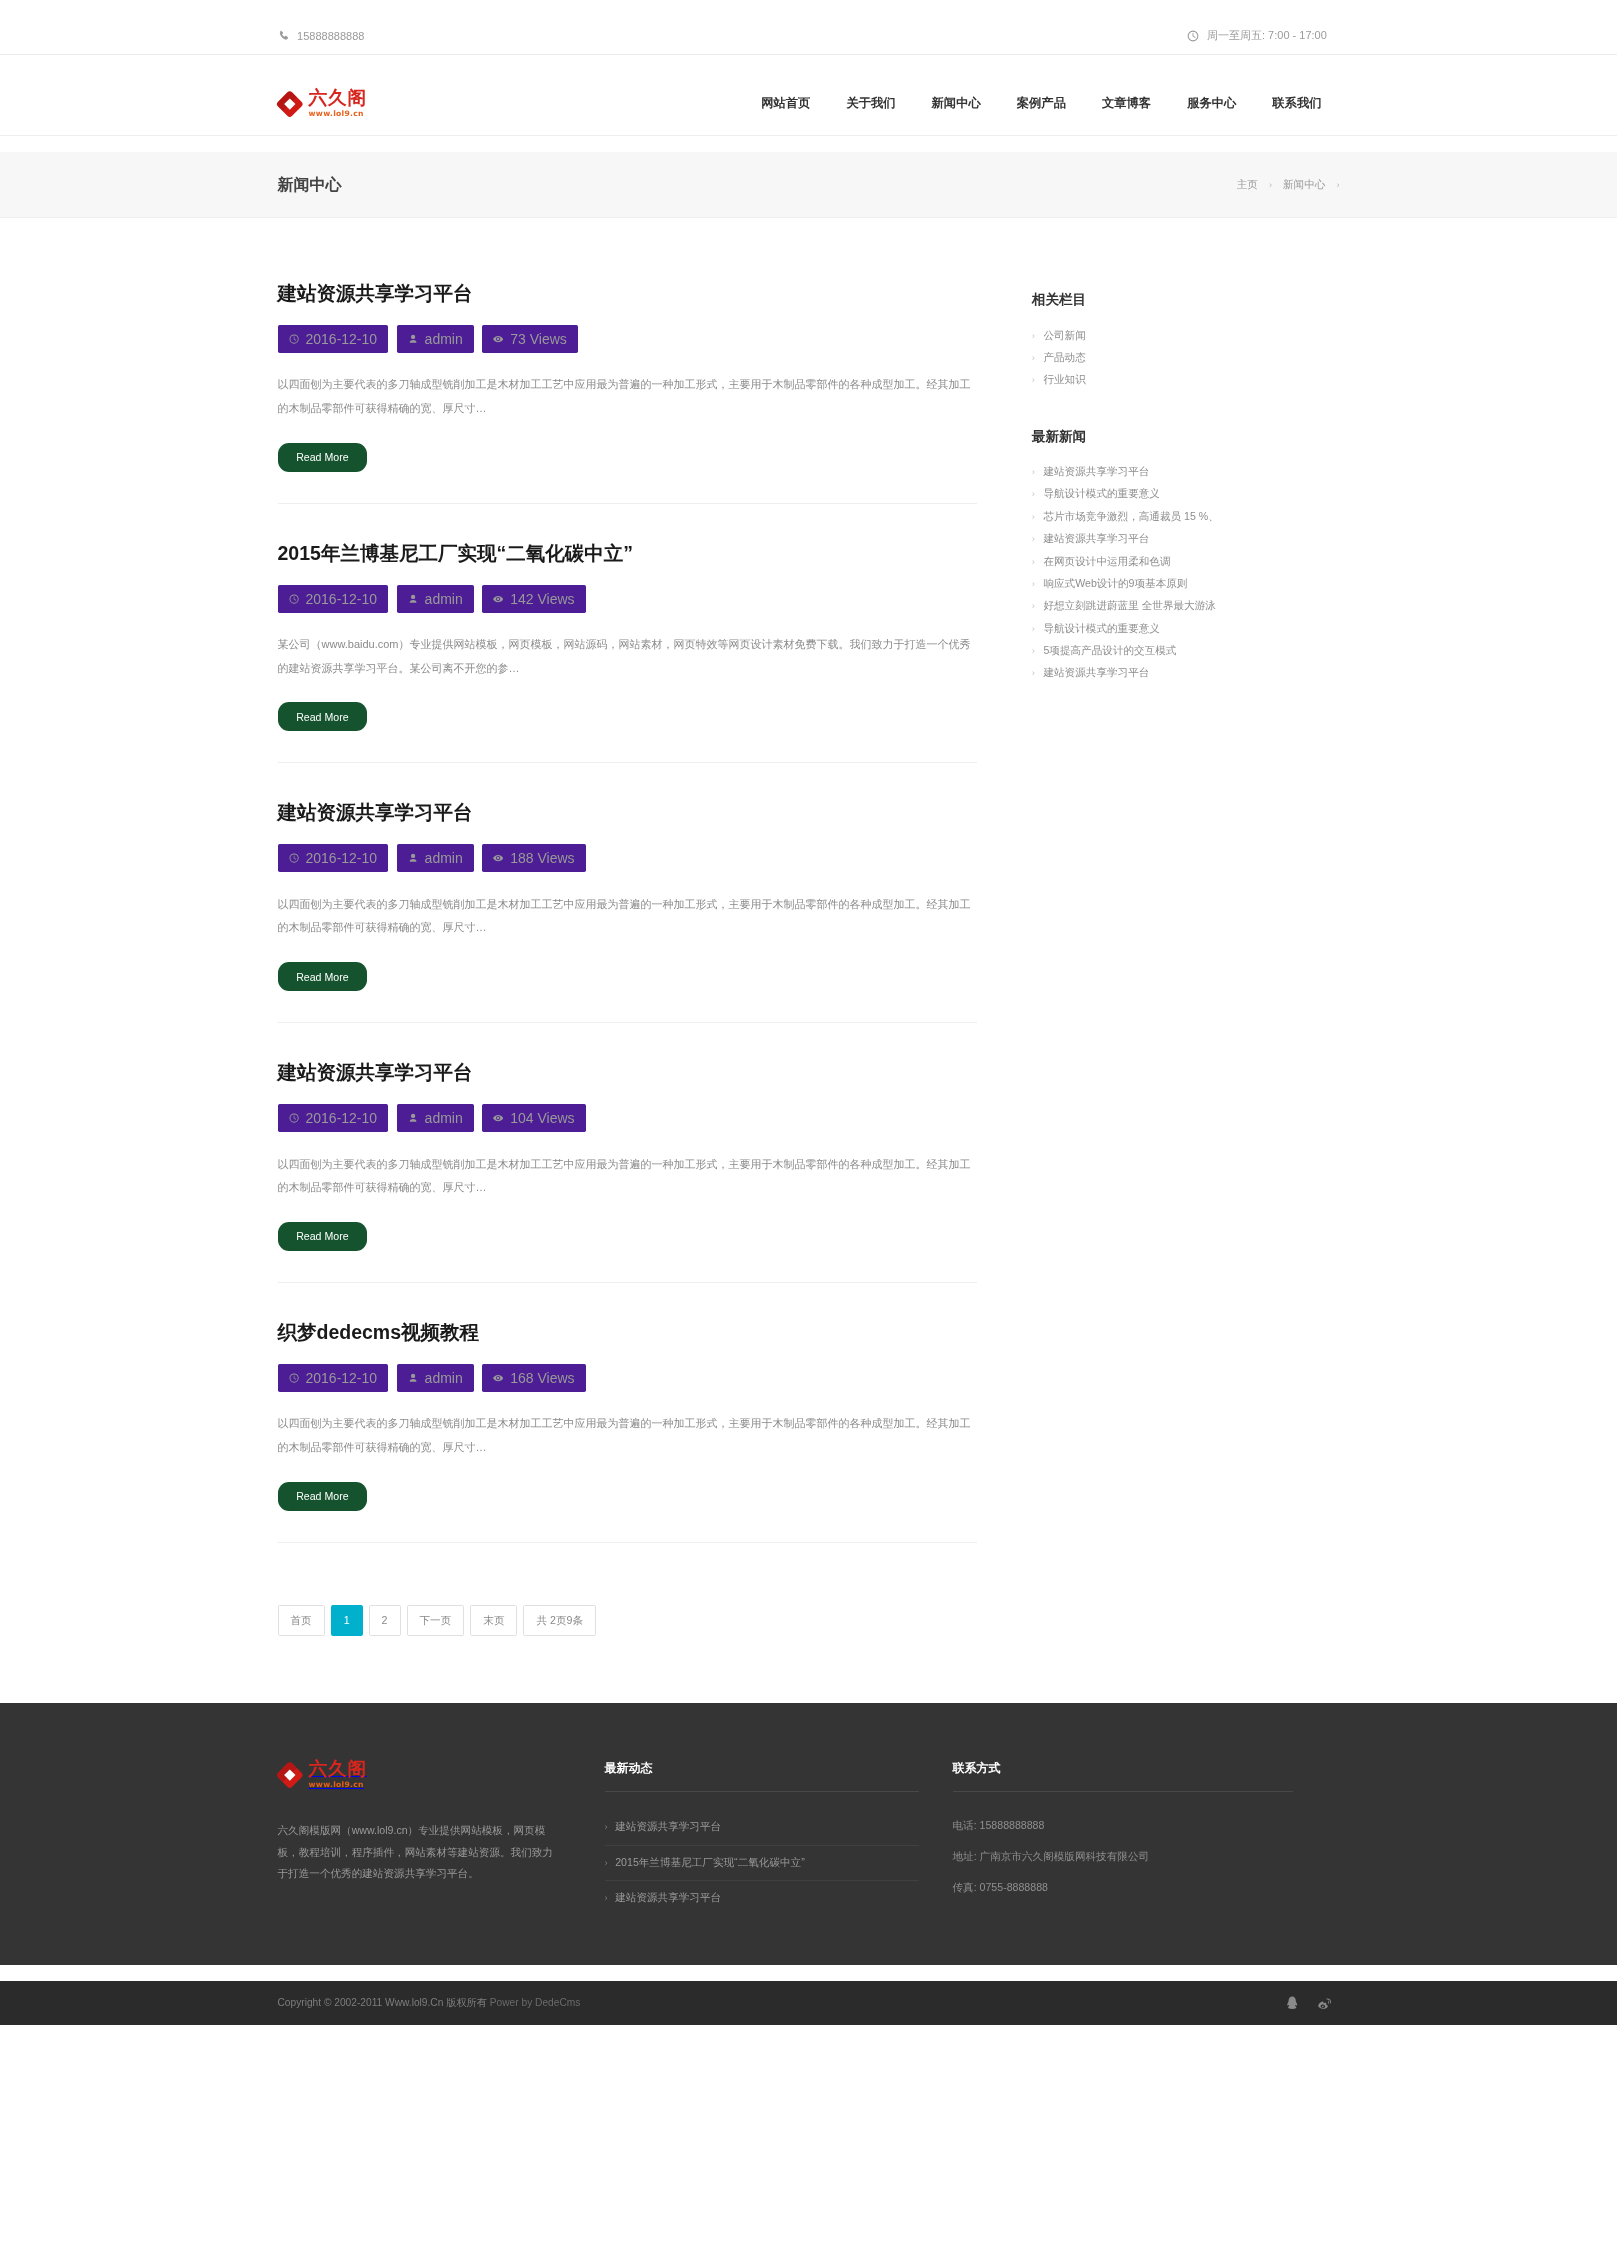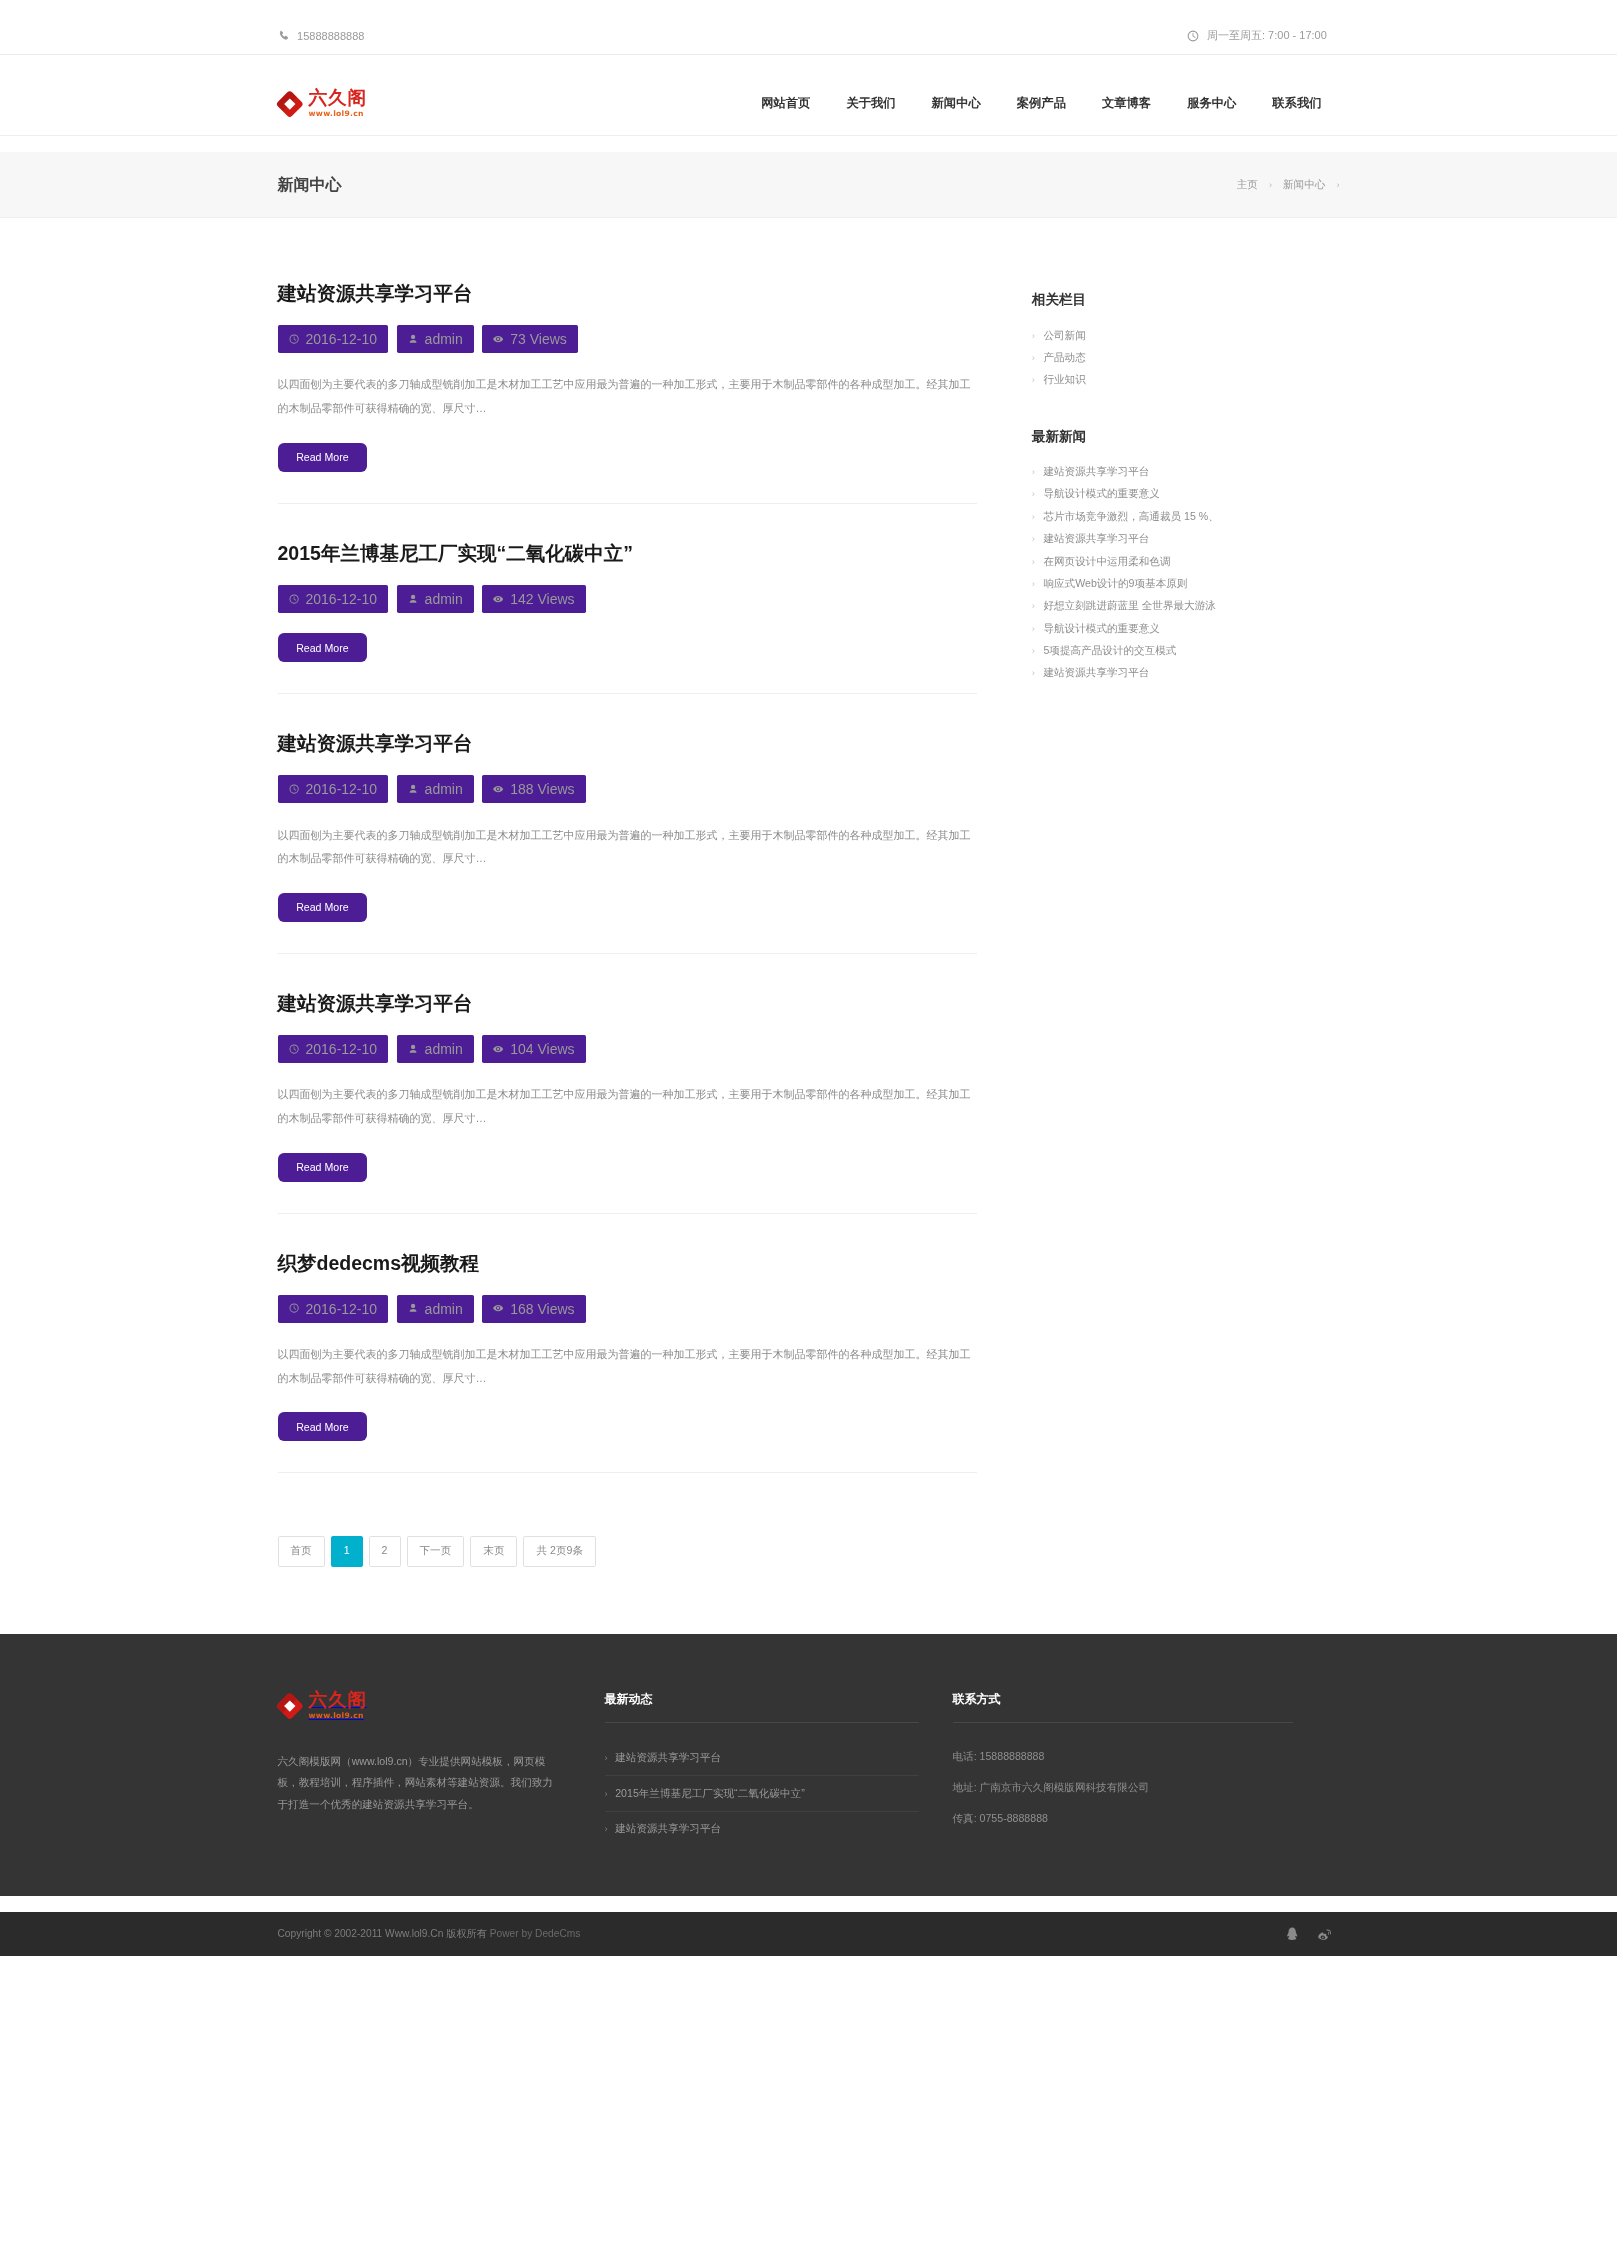--- a/index.html
+++ b/index.html
@@ -90,23 +90,23 @@
   .article h2 a { color: #1a1a1a; text-decoration: none; }
   .meta { display: flex; gap: 8.5px; margin-bottom: 20.4px; }
   .meta .mi {
     background: #4c1d95; color: #999; font-size: 14px;
     padding: 6px 11px; display: flex; align-items: center; gap: 6.8px;
     border-radius: 1.7px;
   }
   .meta .mi svg { width: 10.2px; height: 10.2px; fill: #999; display: block; }
   .excerpt { font-size: 11px; color: #8a8a8a; line-height: 2.15; margin-bottom: 22px; }
   .readmore {
-    display: inline-block; background: #4c1d95; color: #fff; font-size: 10.6px;
+    display: inline-block; background: #14532d; color: #fff; font-size: 10.6px;
     padding: 8.5px 18.7px; text-decoration: none; border: none; cursor: pointer;
-    border-radius: 6px; font-family: inherit;
+    border-radius: 11px; font-family: inherit;
   }
 
   
   .pager { display: flex; gap: 6px; padding-top: 25.5px; }
   .pager a, .pager span {
     display: block; border: 0.8px solid #e0e0e0; background: #fff; color: #888;
     font-size: 10.6px; padding: 7.6px 12px; text-decoration: none; min-width: 29px;
     text-align: right; border-radius: 1.7px;
   }
   .pager .cur { background: #00b0cd; border-color: #00b0cd; color: #fff; }
@@ -258,20 +258,21 @@
               </svg>
             <span>admin</span>
           </span>
           <span class="mi">
             <svg viewBox="0 0 16 16">
                 <path d="M8 3C4.4 3 1.3 5.1 0 8c1.3 2.9 4.4 5 8 5s6.7-2.1 8-5c-1.3-2.9-4.4-5-8-5zm0 8.3A3.3 3.3 0 1 1 8 4.7a3.3 3.3 0 0 1 0 6.6zm0-5.3a2 2 0 1 0 0 4 2 2 0 0 0 0-4z"></path>
               </svg>
             <span>142 Views</span>
           </span>
         </div>
+        <p class="excerpt">某公司（www.baidu.com）专业提供网站模板，网页模板，网站源码，网站素材，网页特效等网页设计素材免费下载。我们致力于打造一个优秀的建站资源共享学习平台。某公司离不开您的参…</p>
         <a href="#" class="readmore">Read More</a>
       </div>
 
       <div class="article">
         <h2><a href="#">建站资源共享学习平台</a></h2>
         <div class="meta">
           <span class="mi">
             <svg viewBox="0 0 16 16">
                 <path d="M8 .8A7.2 7.2 0 1 0 8 15.2 7.2 7.2 0 0 0 8 .8zm0 13A5.8 5.8 0 1 1 8 2.2a5.8 5.8 0 0 1 0 11.6zM8.5 4H7.4v4.4l3.4 2.1.6-.9-2.9-1.8V4z"></path>
               </svg>

